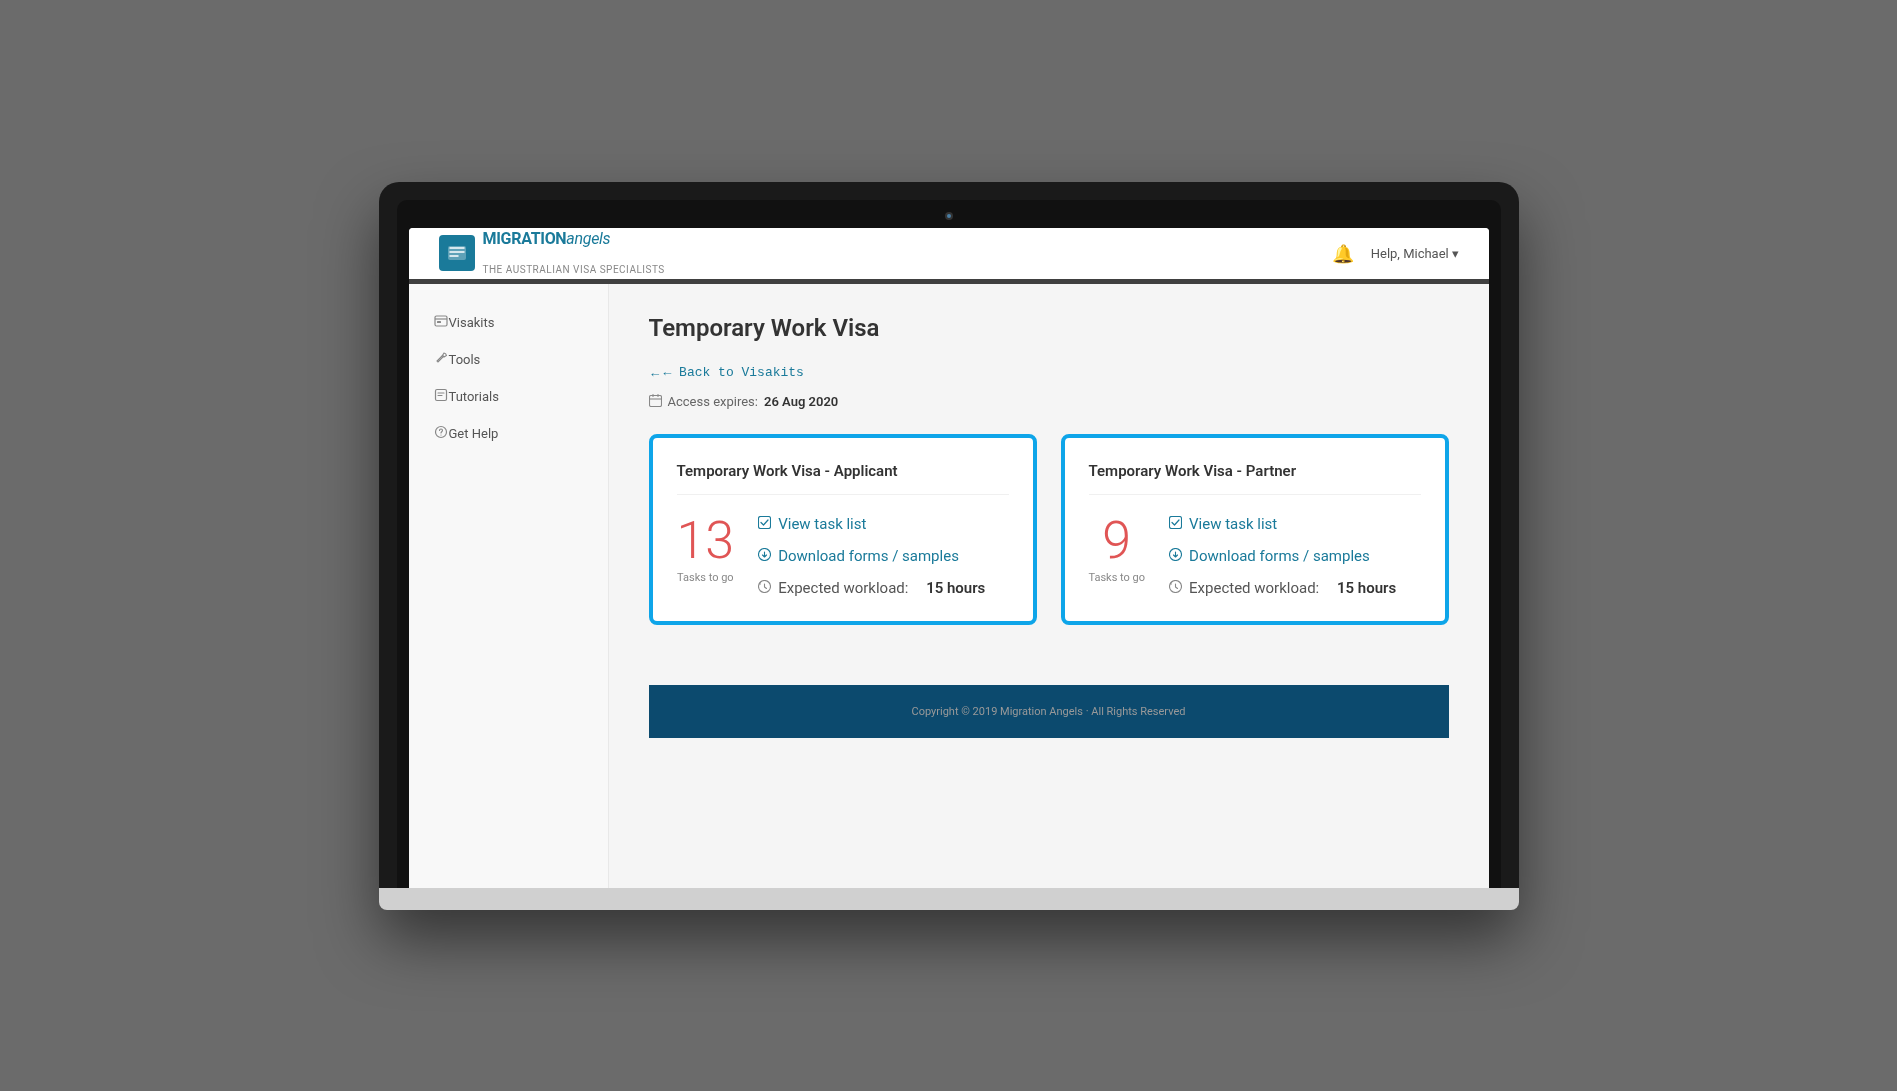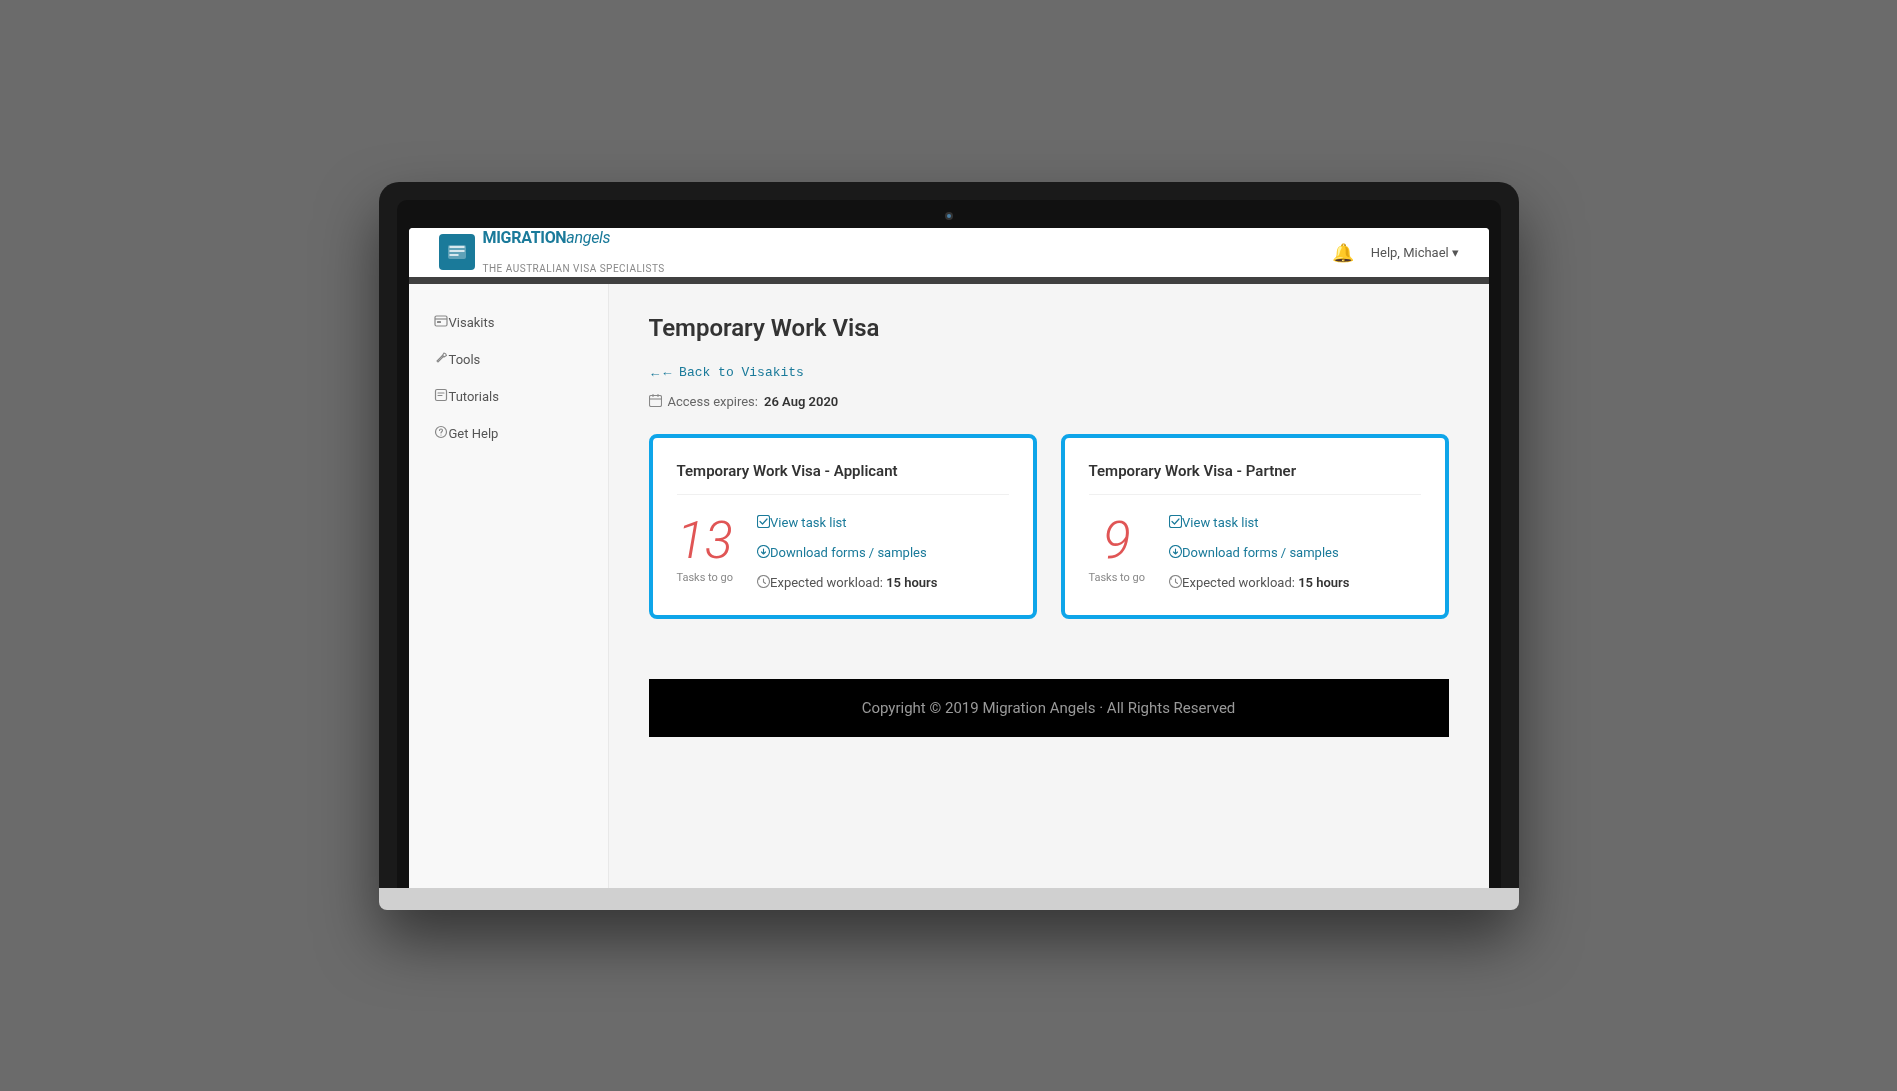--- a/index.html
+++ b/index.html
@@ -60,21 +60,21 @@
     .laptop-base {
       background: #d0d0d0;
       height: 22px;
       border-radius: 0 0 8px 8px;
       margin: 0 -18px;
     }
 
     
     .app-header {
       background: #fff;
-      border-bottom: 7px solid #404040;
+      border-bottom: 5px solid #404040;
       padding: 0 30px;
       height: 56px;
       display: flex;
       align-items: center;
       justify-content: space-between;
       flex-shrink: 0;
     }
 
     .logo-area {
       display: flex;
@@ -242,41 +242,40 @@
     .tasks-count-area {
       text-align: center;
       flex-shrink: 0;
     }
 
     .tasks-number {
       font-size: 52px;
       font-weight: 300;
       color: #e05555;
       line-height: 1;
-      font-style: italic;
     }
 
     .tasks-label {
       font-size: 11px;
       color: #888;
       margin-top: 4px;
     }
 
     .card-links {
       display: flex;
       flex-direction: column;
       gap: 14px;
       flex: 1;
     }
 
     .card-link-item {
       display: flex;
       align-items: center;
-      gap: 0;
-      font-size: 13px;
+      gap: 7px;
+      font-size: 15px;
     }
 
     .card-link-item a {
       color: #1a7a9a;
       text-decoration: none;
       cursor: pointer;
     }
 
     .card-link-item .link-icon {
       color: #1a7a9a;
@@ -293,22 +292,22 @@
     }
 
     .workload-icon {
       color: #888;
     }
 
     .footer {
       text-align: center;
       padding: 20px;
       color: #999;
-      font-size: 15px;
-      background: #000000;
+      font-size: 11px;
+      background: #0c4a6e;
     }
   </style>
 </head>
 <body>
 
 <div class="laptop-outer">
   <div class="laptop-screen-bezel">
     <div class="laptop-camera"></div>
     <div class="laptop-screen">
 

